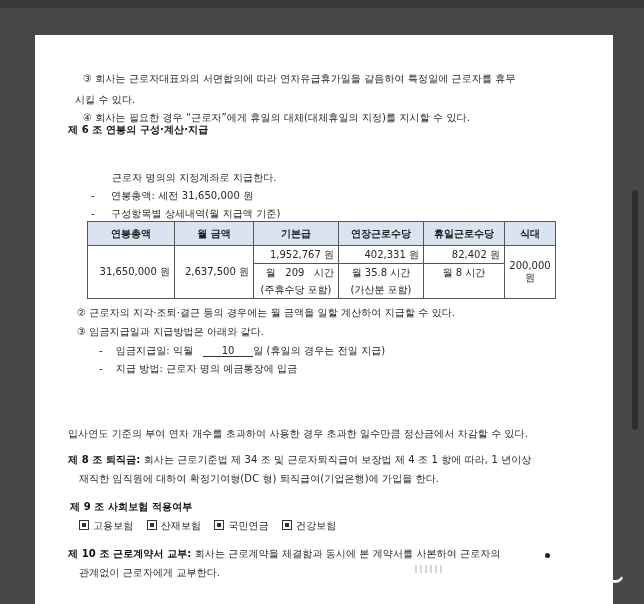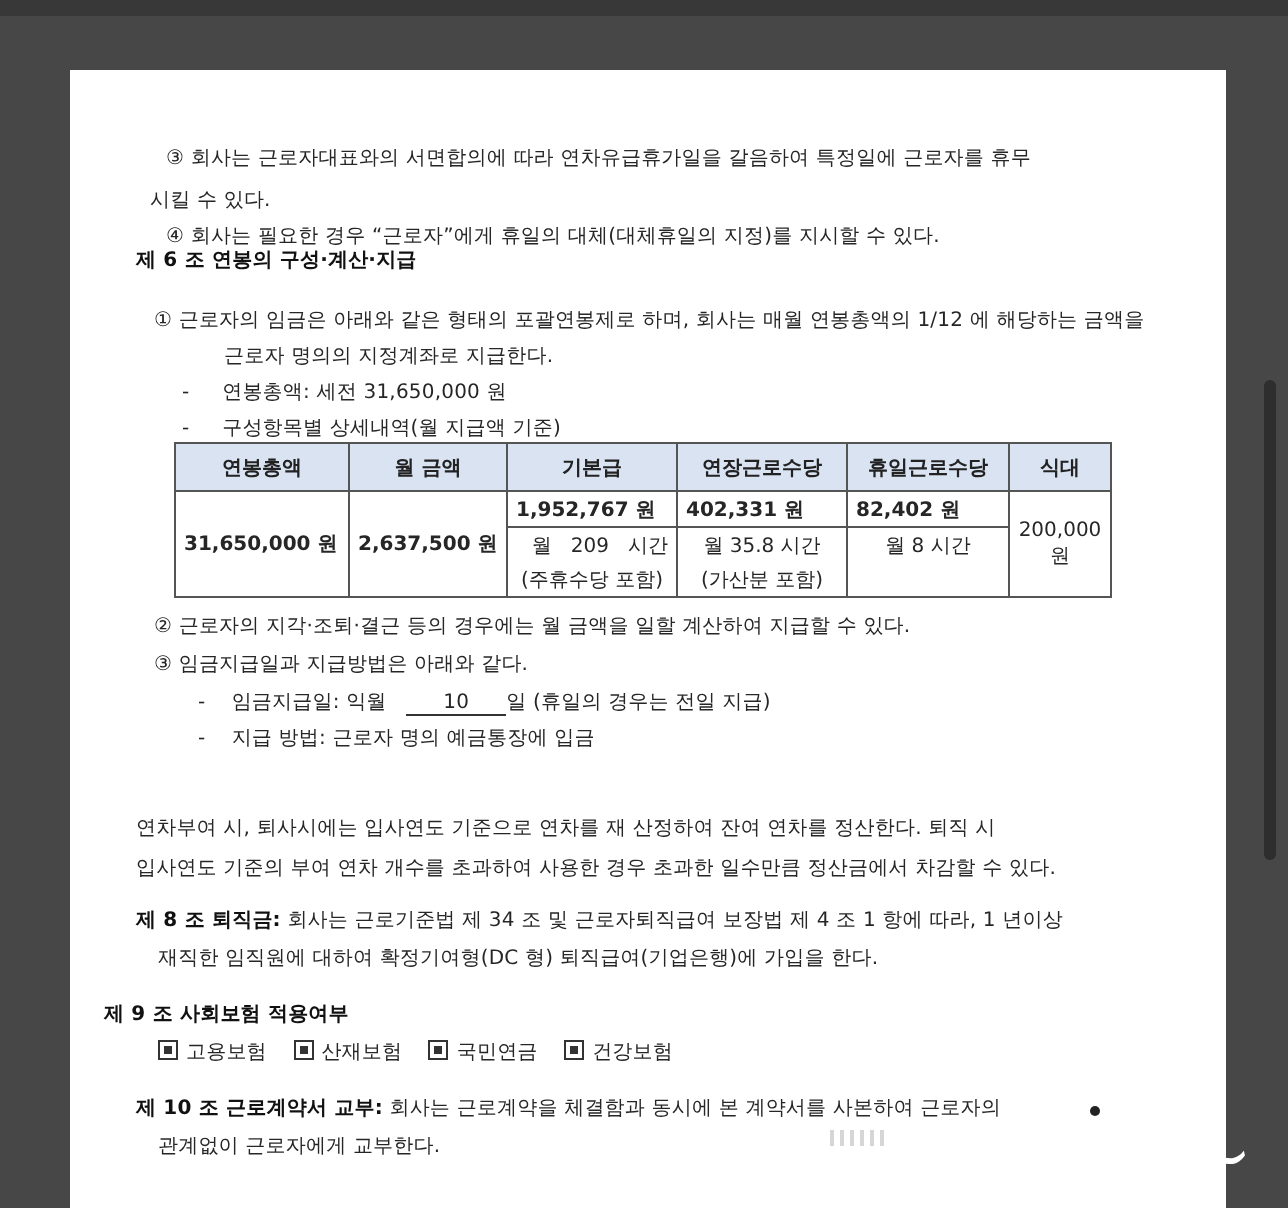--- a/index.html
+++ b/index.html
@@ -20,21 +20,21 @@
   }
   .line { position: absolute; font-size: 10px; white-space: nowrap; color: #262626; letter-spacing: 0.1px; }
   .h { font-weight: bold; color: #111; }
   table.wage {
     position: absolute; left: 52px; top: 186px; width: 469px;
     border-collapse: collapse; font-size: 10px; color: #262626;
   }
   table.wage th, table.wage td { border: 1px solid #555; padding: 0 4px; height: 17px; }
   table.wage th { background: #d9e3f2; font-weight: bold; height: 23px; text-align: center; color: #222; }
   table.wage td.c { text-align: center; }
-  table.wage td.r { text-align: left; font-weight: bold; }
+  table.wage td.r { text-align: right; }
   .underline-val { display: inline-block; border-bottom: 1px solid #333; width: 50px; text-align: center; }
   .check { display: inline-block; width: 8px; height: 8px; border: 1px solid #333; position: relative; vertical-align: -1px; margin-right: 4px; }
   .check::after { content: ""; position: absolute; left: 2px; top: 2px; width: 4px; height: 4px; background: #333; }
   .ins-item { margin-right: 10px; }
   .handwrite { position: absolute; left: 598px; top: 556px; width: 46px; height: 48px; color: #fff; font-size: 34px; line-height: 44px; font-family: "DejaVu Serif", serif; transform: rotate(-12deg); }
 </style>
 </head>
 <body>
 
 <div class="topstrip"></div>
@@ -43,23 +43,20 @@
 
   <div class="line" style="left:48px; top:37px;">
     <span>③</span> <span>회사는 근로자대표와의 서면합의에 따라 연차유급휴가일을 갈음하여 특정일에 근로자를 휴무</span>
   </div>
   <div class="line" style="left:40px; top:58px;">시킬 수 있다.</div>
   <div class="line" style="left:48px; top:76px;">
     <span>④</span> <span>회사는 필요한 경우 “근로자”에게 휴일의 대체(대체휴일의 지정)를 지시할 수 있다.</span>
   </div>
 
   <div class="line h" style="left:33px; top:88px;">제 6 조 연봉의 구성·계산·지급</div>
-  <div class="line" style="left:42px; top:118px;">
-    <span>①</span> <span>근로자의 임금은 아래와 같은 형태의 포괄연봉제로 하며, 회사는 매월 연봉총액의 1/12 에 해당하는 금액을</span>
-  </div>
   <div class="line" style="left:53px; top:136px;margin-left:24px;">근로자 명의의 지정계좌로 지급한다.</div>
   <div class="line" style="left:56px; top:154px;">
     -&nbsp;&nbsp;&nbsp;&nbsp;&nbsp;<span>연봉총액: 세전 31,650,000 원</span>
   </div>
   <div class="line" style="left:56px; top:172px;">
     -&nbsp;&nbsp;&nbsp;&nbsp;&nbsp;<span>구성항목별 상세내역(월 지급액 기준)</span>
   </div>
 
   <table class="wage">
     <tbody>
@@ -97,29 +94,28 @@
   <div class="line" style="left:42px; top:290px;">
     <span>③</span> <span>임금지급일과 지급방법은 아래와 같다.</span>
   </div>
   <div class="line" style="left:64px; top:309px;">
     -&nbsp;&nbsp;&nbsp;&nbsp;<span>임금지급일: 익월</span>&nbsp;&nbsp;&nbsp;<span class="underline-val">10</span><span>일 (휴일의 경우는 전일 지급)</span>
   </div>
   <div class="line" style="left:64px; top:327px;">
     -&nbsp;&nbsp;&nbsp;&nbsp;<span>지급 방법: 근로자 명의 예금통장에 입금</span>
   </div>
 
-  <div class="line" style="left:33px; top:372px;">연차부여 시, 퇴사시에는 입사연도 기준으로 연차를 재 산정하여 잔여 연차를 정산한다. 퇴직 시</div>
   <div class="line" style="left:33px; top:392px;">입사연도 기준의 부여 연차 개수를 초과하여 사용한 경우 초과한 일수만큼 정산금에서 차감할 수 있다.</div>
 
   <div class="line" style="left:33px; top:418px;">
     <span class="h">제 8 조 퇴직금:</span> <span>회사는 근로기준법 제 34 조 및 근로자퇴직급여 보장법 제 4 조 1 항에 따라, 1 년이상</span>
   </div>
   <div class="line" style="left:44px; top:437px;">재직한 임직원에 대하여 확정기여형(DC 형) 퇴직급여(기업은행)에 가입을 한다.</div>
 
-  <div class="line h" style="left:17px; top:465px;">제 9 조 사회보험 적용여부</div>
+  <div class="line h" style="left:35px; top:465px;">제 9 조 사회보험 적용여부</div>
   <div class="line" style="left:44px; top:484px;">
     <span class="ins-item"><span class="check"></span><span>고용보험</span></span>
     <span class="ins-item"><span class="check"></span><span>산재보험</span></span>
     <span class="ins-item"><span class="check"></span><span>국민연금</span></span>
     <span class="ins-item"><span class="check"></span><span>건강보험</span></span>
   </div>
 
   <div class="line" style="left:33px; top:512px;">
     <span class="h">제 10 조 근로계약서 교부:</span> <span>회사는 근로계약을 체결함과 동시에 본 계약서를 사본하여 근로자의</span>
   </div>

